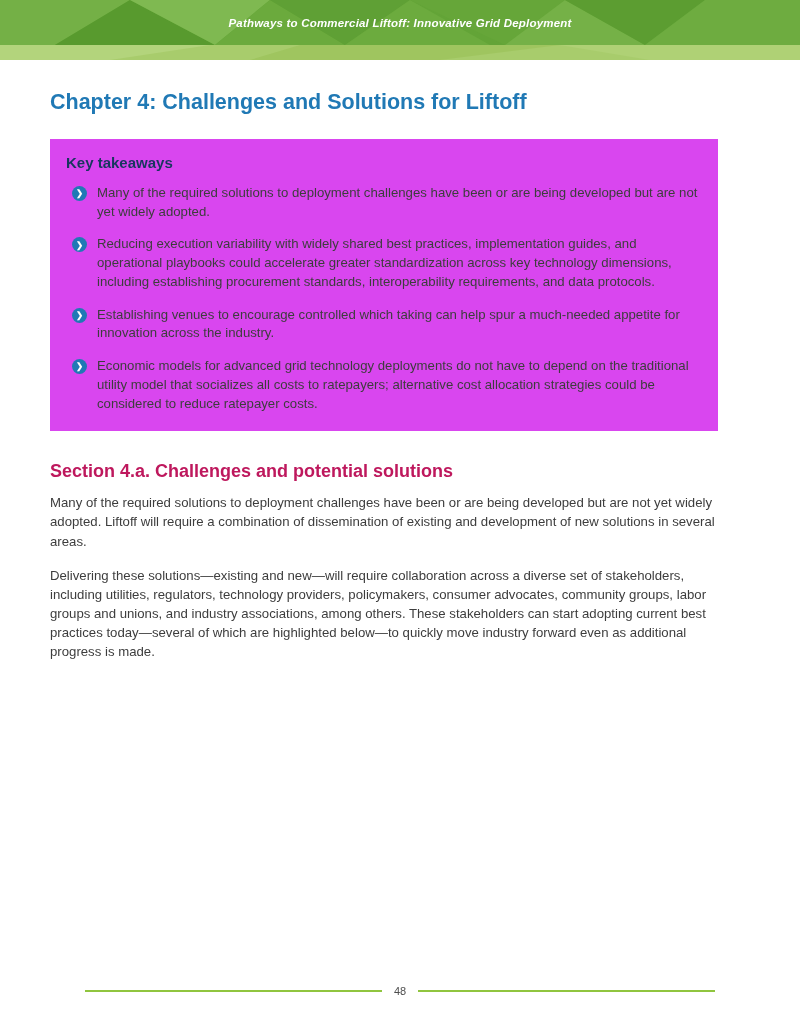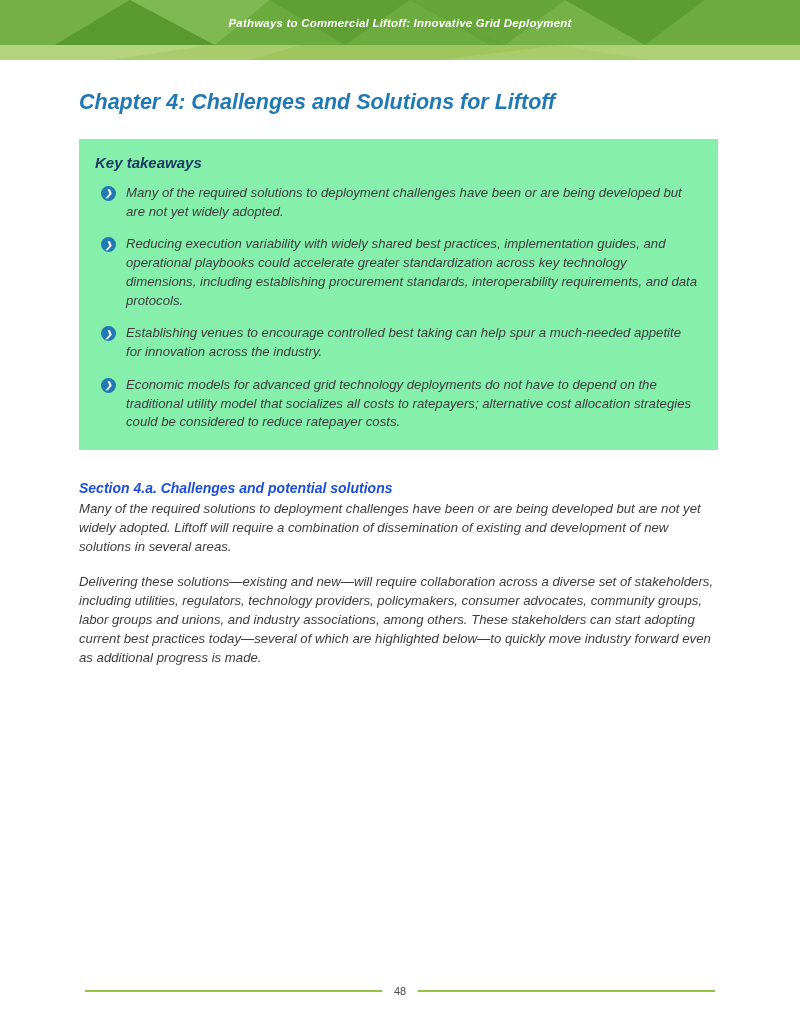--- a/index.html
+++ b/index.html
@@ -16,31 +16,31 @@
   .banner { position:relative; width:800px; height:60px; }
   .banner svg { display:block; }
   .banner-text {
     position:absolute; top:0; left:0; right:0; height:45px;
     display:flex; align-items:center; justify-content:center;
     color:#ffffff; font-style:italic; font-weight:bold; font-size:11.5px;
     letter-spacing:0.2px;
   }
 
   
-  .content { padding:30px 82px 0 79px;font-style:italic; }
+  .content { padding:30px 82px 0 50px; }
 
   h1.chapter {
     color:#2079B5;
     font-size:21.5px;
     font-weight:bold;
     margin-bottom:24px;
   }
 
   .takeaways {
-    background:#86efac;
+    background:#d946ef;
     padding:15px 16px 4px 14px;
     margin-bottom:30px;
   }
   .takeaways h2 {
     color:#17375E;
     font-size:15px;
     font-weight:bold;
     margin:0 0 13px 2px;
   }
   .takeaway-item {
@@ -58,24 +58,24 @@
     background:#2079B5;
     color:#ffffff;
     display:flex; align-items:center; justify-content:center;
     font-size:8.5px;
     font-weight:bold;
     margin-top:2px;
     line-height:1;
   }
 
   h3.section-title {
-    color:#1d4ed8;
-    font-size:14px;
+    color:#be185d;
+    font-size:18px;
     font-weight:bold;
-    margin-bottom:3px;
+    margin-bottom:11px;
   }
   p.body {
     font-size:13.2px;
     line-height:1.45;
     margin-bottom:15px;
     color:#3d3d3d;
   }
 
   
   .footer {
@@ -122,21 +122,21 @@
       <span>Many of the required solutions to deployment challenges have been or are being developed but are not yet widely adopted.</span>
     </div>
 
     <div class="takeaway-item">
       <span class="chev">❯</span>
       <span>Reducing execution variability with widely shared best practices, implementation guides, and operational playbooks could accelerate greater standardization across key technology dimensions, including establishing procurement standards, interoperability requirements, and data protocols.</span>
     </div>
 
     <div class="takeaway-item">
       <span class="chev">❯</span>
-      <span>Establishing venues to encourage controlled best taking can help spur a much-needed appetite for innovation across the industry.</span>
+      <span>Establishing venues to encourage controlled which taking can help spur a much-needed appetite for innovation across the industry.</span>
     </div>
 
     <div class="takeaway-item">
       <span class="chev">❯</span>
       <span>Economic models for advanced grid technology deployments do not have to depend on the traditional utility model that socializes all costs to ratepayers; alternative cost allocation strategies could be considered to reduce ratepayer costs.</span>
     </div>
   </section>
 
   <h3 class="section-title">Section 4.a. Challenges and potential solutions</h3>
 

